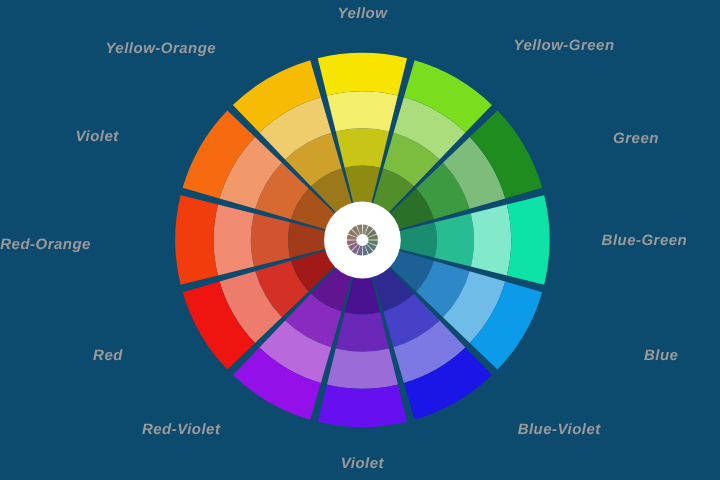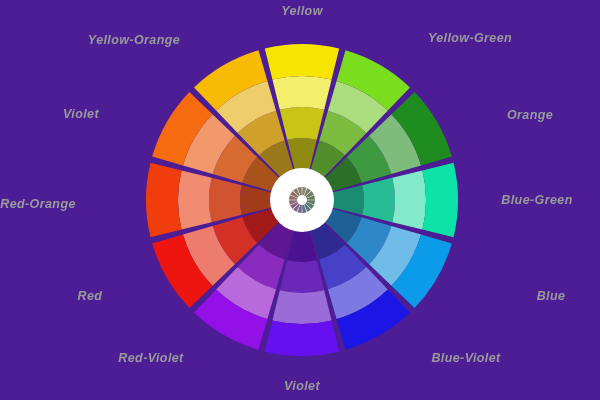--- a/index.html
+++ b/index.html
@@ -5,21 +5,21 @@
 <style>
   html, body {
     margin: 0;
     padding: 0;
     background: #ffffff;
   }
   #stage {
     position: relative;
     width: 600px;
     height: 400px;
-    background: #4c1d95;
+    background: #0c4a6e;
     overflow: hidden;
     font-family: "Liberation Sans", sans-serif;
   }
   #wheel-svg {
     position: absolute;
     left: 0;
     top: 0;
     width: 600px;
     height: 400px;
     display: block;
@@ -131,21 +131,21 @@
         <path d="M 289.8553418338266 204.63759399115514 A 13 13 0 0 1 289.0050685044754 200.3629813034064 L 297.0019494247982 200.13960819361785 A 5 5 0 0 0 297.32897762839485 201.78368999659813 Z" fill="#8f6a74"></path>
         <path d="M 289.0050685044754 199.6370186965936 A 13 13 0 0 1 289.8553418338266 195.36240600884489 L 297.32897762839485 198.21631000340187 A 5 5 0 0 0 297.0019494247982 199.86039180638215 Z" fill="#917068"></path>
         <path d="M 290.13315569597046 194.691704015042 A 13 13 0 0 1 292.5545292773773 191.0678623595425 L 298.3671266451451 196.56456244597788 A 5 5 0 0 0 297.4358291138348 197.95834769809306 Z" fill="#8d7660"></path>
         <path d="M 293.0678623595425 190.55452927737733 A 13 13 0 0 1 296.691704015042 188.13315569597043 L 299.95834769809306 195.43582911383479 A 5 5 0 0 0 298.5645624459779 196.36712664514513 Z" fill="#8a7c62"></path>
         <path d="M 297.36240600884486 187.85534183382663 A 13 13 0 0 1 301.6370186965936 187.0050685044754 L 301.86039180638215 195.00194942479823 A 5 5 0 0 0 300.2163100034019 195.32897762839485 Z" fill="#88806c"></path>
       </g>
     </svg>
   <div id="label-layer">
       <div class="wheel-label" style="left: 302px; top: 11px; color: rgb(154, 154, 154);">Yellow</div>
       <div class="wheel-label" style="left: 470px; top: 38px; color: rgb(154, 154, 154);">Yellow-Green</div>
-      <div class="wheel-label" style="left: 530px; top: 115px; color: rgb(154, 154, 154);">Orange</div>
+      <div class="wheel-label" style="left: 530px; top: 115px; color: rgb(154, 154, 154);">Green</div>
       <div class="wheel-label" style="left: 537px; top: 200px; color: rgb(154, 154, 154);">Blue-Green</div>
       <div class="wheel-label" style="left: 518px; top: 296px; color: rgb(154, 154, 154); margin-left: 33px;">Blue</div>
       <div class="wheel-label" style="left: 466px; top: 358px; color: rgb(154, 154, 154);">Blue-Violet</div>
       <div class="wheel-label" style="left: 302px; top: 386px; color: rgb(154, 154, 154);">Violet</div>
       <div class="wheel-label" style="left: 151px; top: 358px; color: rgb(154, 154, 154);">Red-Violet</div>
       <div class="wheel-label" style="left: 90px; top: 296px; color: rgb(154, 154, 154);">Red</div>
       <div class="wheel-label" style="left: 38px; top: 204px; color: rgb(154, 154, 154); text-align: center;">Red-Orange</div>
       <div class="wheel-label" style="left: 81px; top: 114px; color: rgb(154, 154, 154);">Violet</div>
       <div class="wheel-label" style="left: 134px; top: 40px; color: rgb(154, 154, 154); text-align: right;">Yellow-Orange</div>
     </div>

